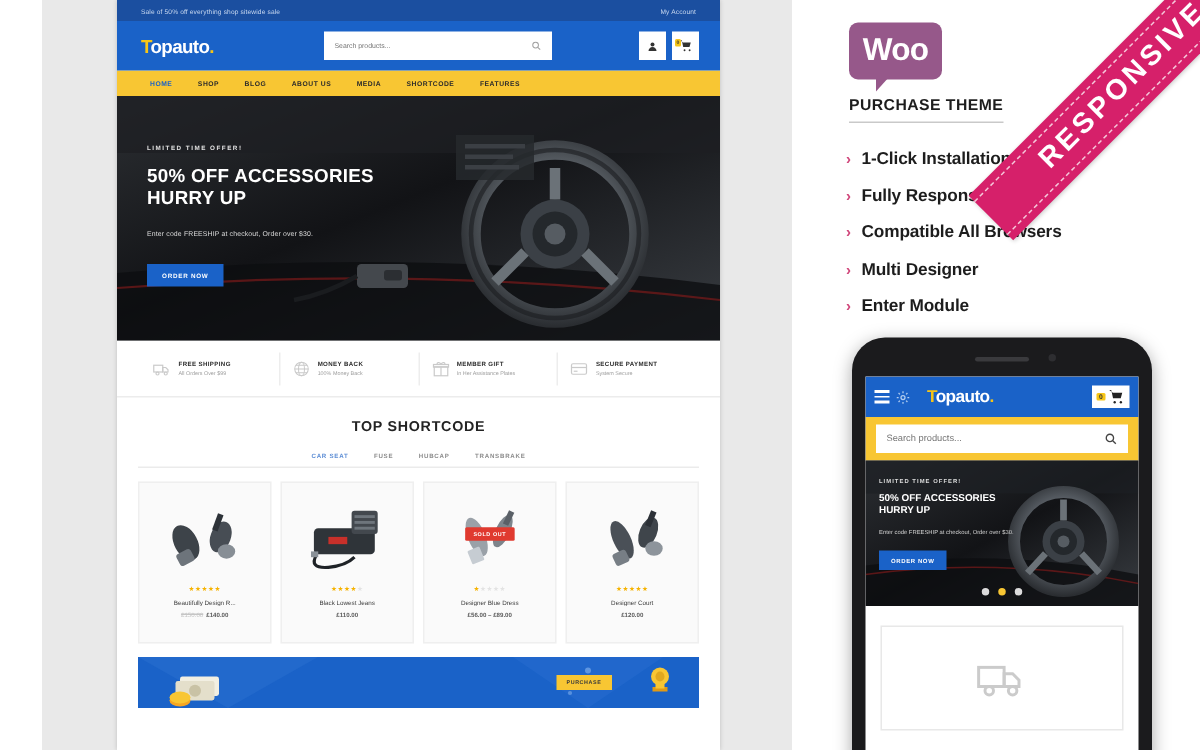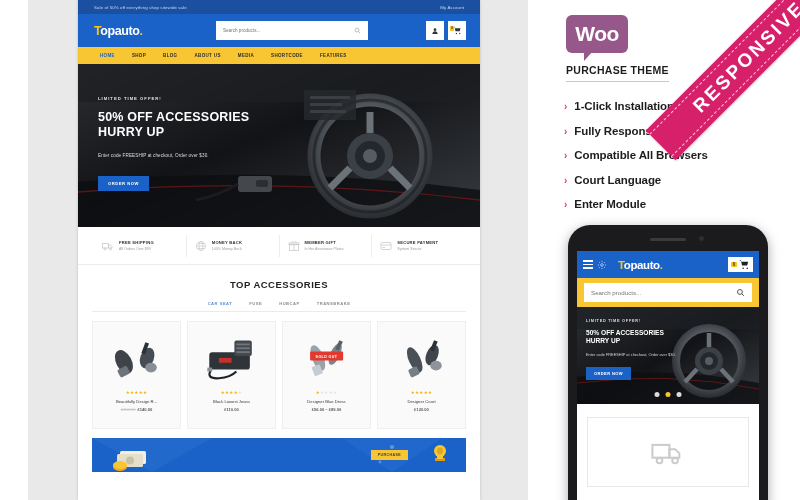--- a/index.html
+++ b/index.html
@@ -408,21 +408,21 @@
             <line x1="5" y1="15" x2="10" y2="15"></line>
           </svg>
           <div>
             <div class="feat-t">SECURE PAYMENT</div>
             <div class="feat-s">System Secure</div>
           </div>
         </div>
       </div>
 
       <div class="cats">
-        <h2>TOP ACCESSORIES</h2>
+        <h2>TOP SHORTCODE</h2>
         <div class="cat-tabs">
           <div class="cat-tab active">CAR SEAT</div>
           <div class="cat-tab">FUSE</div>
           <div class="cat-tab">HUBCAP</div>
           <div class="cat-tab">TRANSBRAKE</div>
         </div>
         <div class="cat-rule"></div>
       </div>
 
       <div class="products">
@@ -544,21 +544,21 @@
       <div class="feat-item">
         <span class="chev">›</span>
         <span class="lbl">Fully Responsive</span>
       </div>
       <div class="feat-item">
         <span class="chev">›</span>
         <span class="lbl">Compatible All Browsers</span>
       </div>
       <div class="feat-item">
         <span class="chev">›</span>
-        <span class="lbl">Court Language</span>
+        <span class="lbl">Multi Designer</span>
       </div>
       <div class="feat-item">
         <span class="chev">›</span>
         <span class="lbl">Enter Module</span>
       </div>
     </div>
 
     <div class="ribbon">
       <span>RESPONSIVE</span>
     </div>

